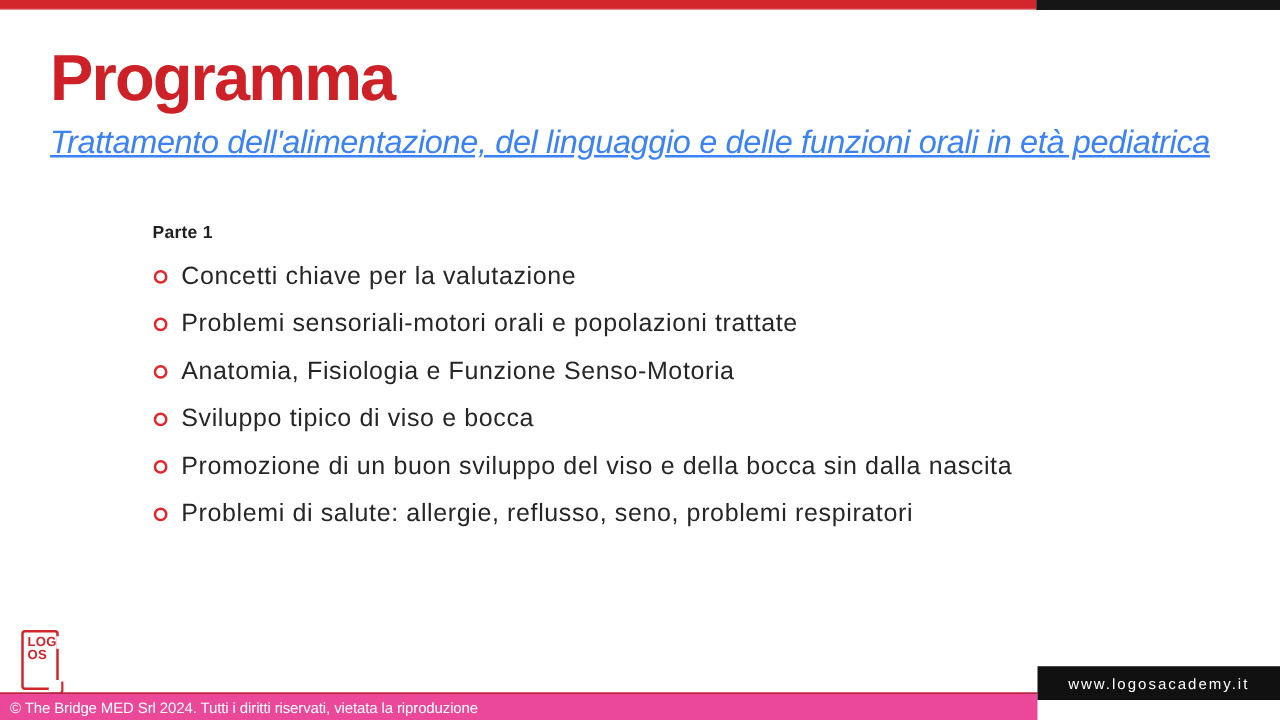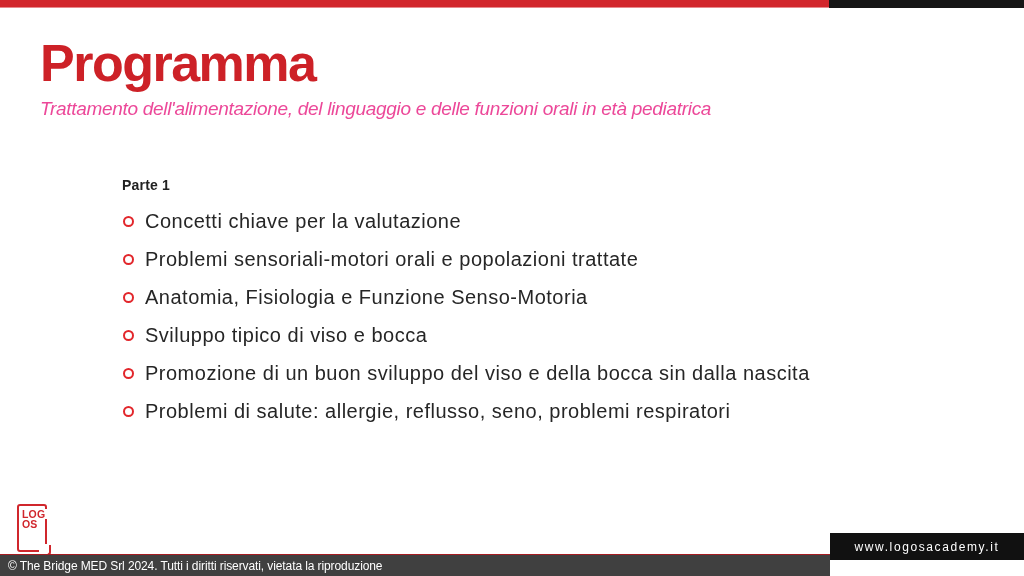--- a/index.html
+++ b/index.html
@@ -18,22 +18,22 @@
   .topbar-black { flex: 1; height: 8px; background: #161616; }
 
   
   .title {
     position: absolute; left: 40px; top: 37px;
     font-size: 52px; font-weight: bold; letter-spacing: -1.5px;
     color: #cd2127; line-height: 1;
   }
   .subtitle {
     position: absolute; left: 40px; top: 98px;
-    font-size: 19px; font-style: italic; font-weight: 500;
-    letter-spacing: -0.3px; color: #ec4899;
+    font-size: 26px; font-style: italic; font-weight: 500;
+    letter-spacing: -0.3px; color: #3b82f6; text-decoration: underline;
   }
 
   
   .content { position: absolute; left: 122px; top: 139px; width: 860px; }
   .part-heading {
     font-size: 14px; font-weight: bold; color: #212121; letter-spacing: 0.2px;
     line-height: 21px;
     margin-top: 36px;
   }
   ul.bullets { list-style: none; margin-top: 14px; }
@@ -68,21 +68,21 @@
     content: ''; position: absolute; right: -2px; bottom: -2px;
     width: 9px; height: 9px;
     border-right: 2.5px solid #d0262c; border-bottom: 2.5px solid #d0262c;
     border-bottom-right-radius: 4px;
   }
 
   
   .footer-red {
     position: absolute; left: 0; bottom: 0;
     width: 830px; height: 22px;
-    background: #404040; border-top: 1px solid #a51c21;
+    background: #ec4899; border-top: 1px solid #a51c21;
     display: flex; align-items: center;
     padding-left: 8px;
   }
   .footer-red span {
     color: #ffffff; font-size: 12px; letter-spacing: -0.1px;
   }
   .footer-black {
     position: absolute; left: 830px; bottom: 16px;
     width: 194px; height: 27px;
     background: #111111;

